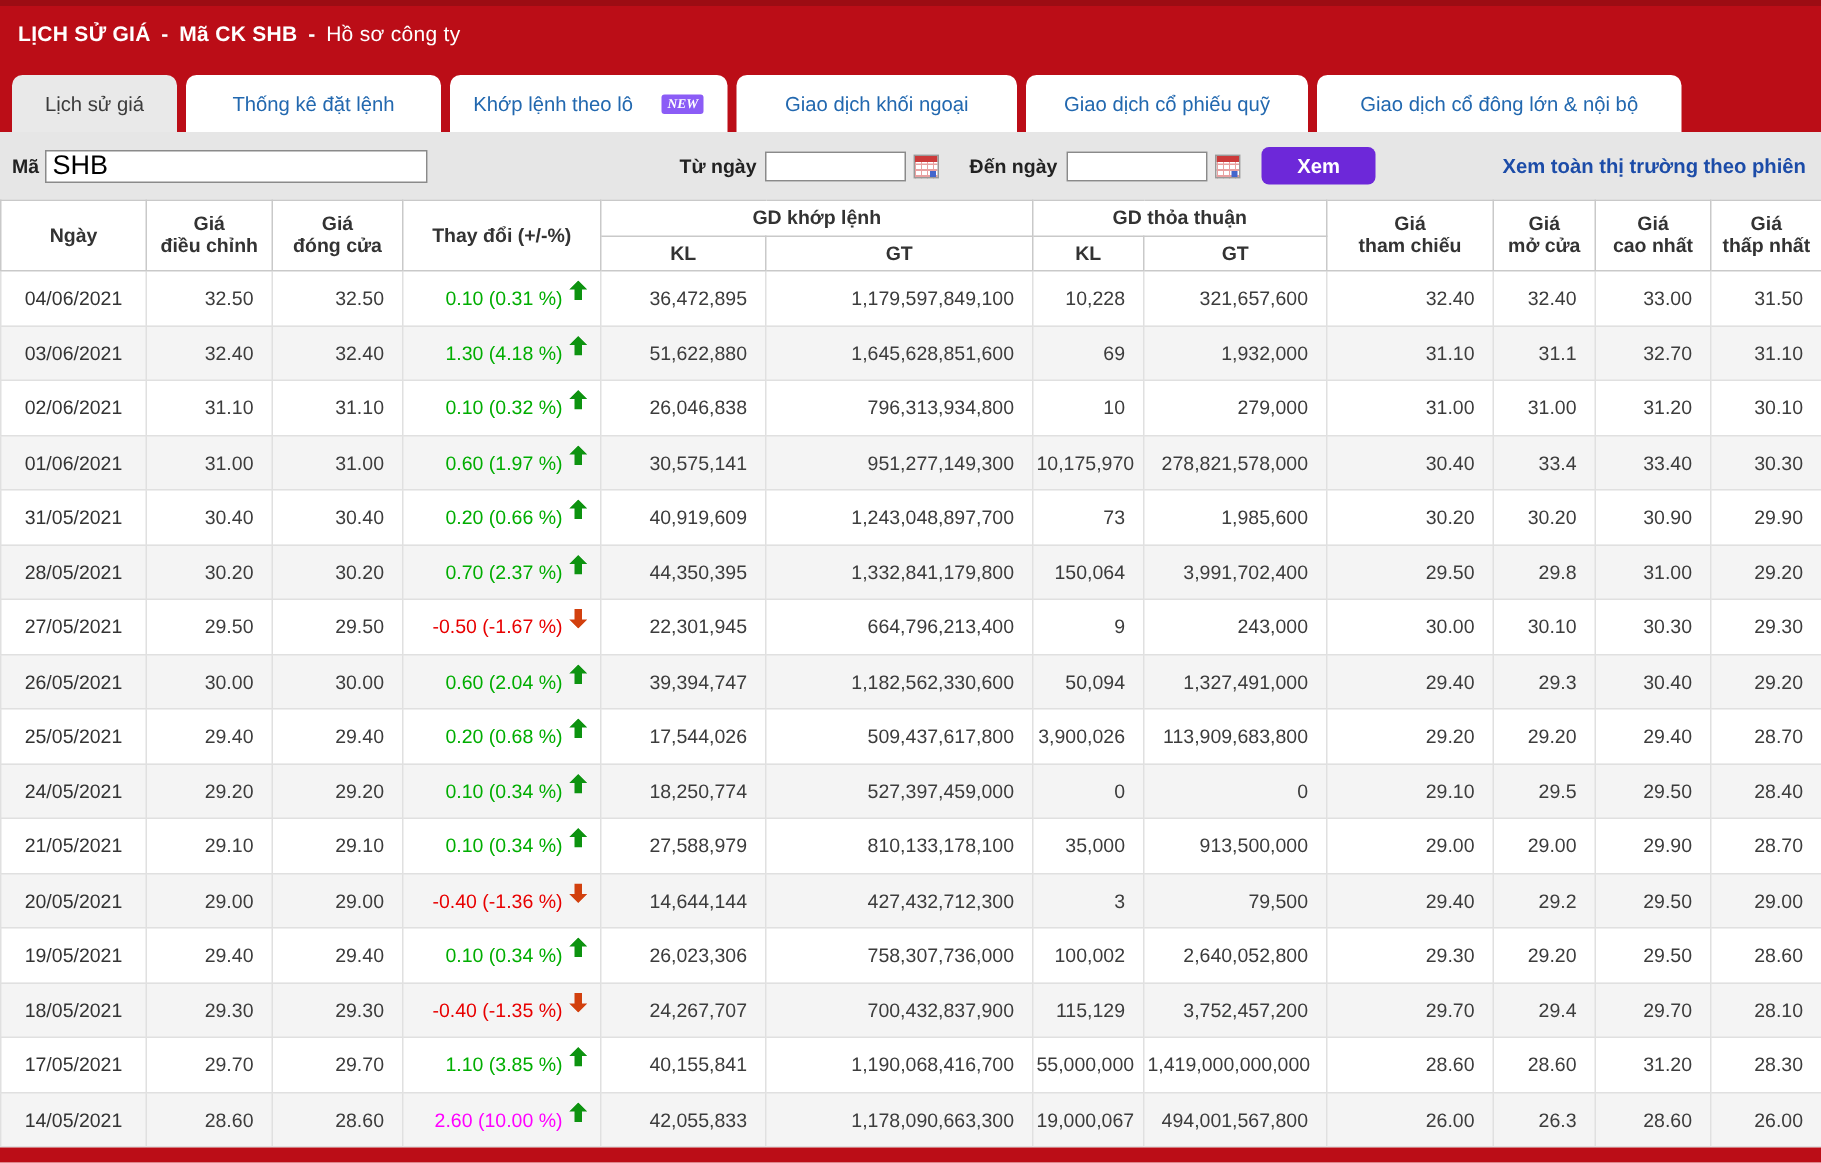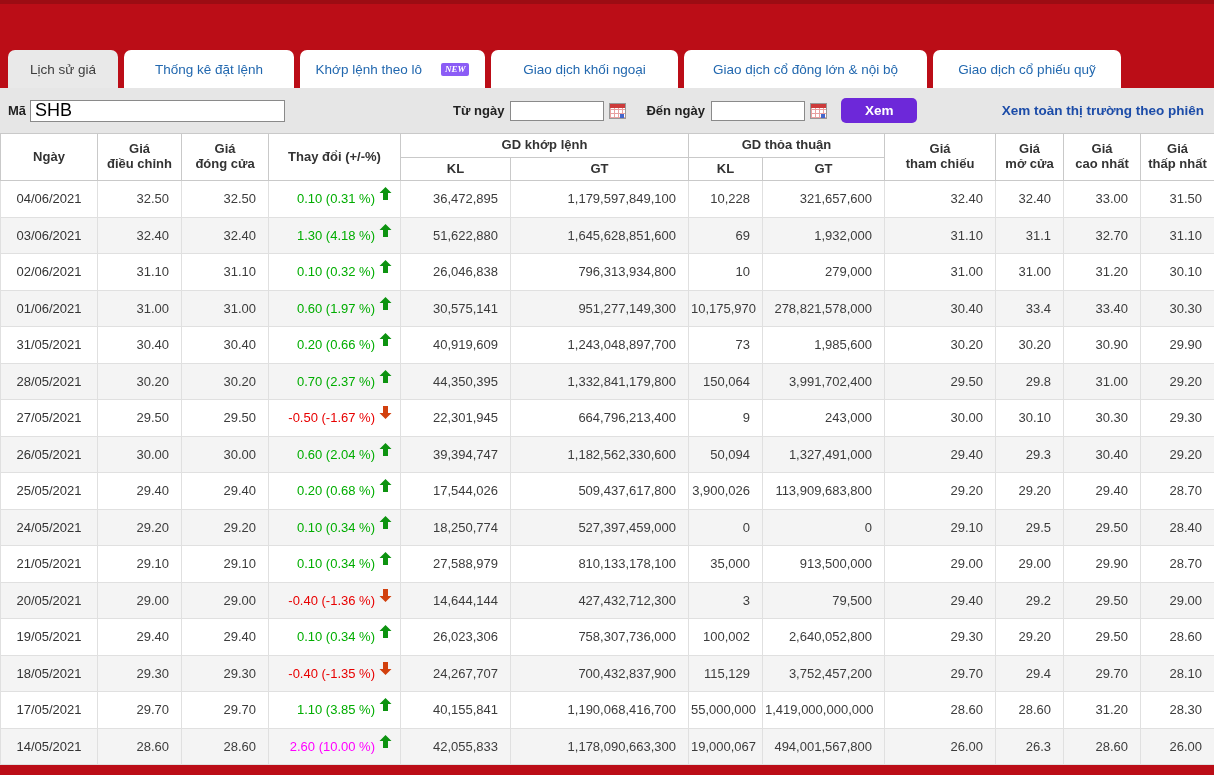--- a/index.html
+++ b/index.html
@@ -108,39 +108,46 @@
 
   
   .footer-band { background: #bb0d17; height: 11px; flex: 0 0 11px; margin-top: auto; }
 </style>
 </head>
 <body>
 
 <div class="page">
 
   <div class="banner">
+    <div class="banner-title">
+      <span class="bt-strong">LỊCH SỬ GIÁ</span>
+      <span class="bt-sep">-</span>
+      <span class="bt-strong">Mã CK SHB</span>
+      <span class="bt-sep">-</span>
+      <span class="bt-normal">Hồ sơ công ty</span>
+    </div>
     <div class="tabs">
       <div class="tab tab-1 active">
         <span>Lịch sử giá</span>
       </div>
       <div class="tab tab-2">
         <span>Thống kê đặt lệnh</span>
       </div>
       <div class="tab tab-3">
         <span>Khớp lệnh theo lô</span>
         <span class="new-badge">NEW</span>
       </div>
       <div class="tab tab-4">
         <span>Giao dịch khối ngoại</span>
       </div>
+      <div class="tab tab-6">
+        <span>Giao dịch cổ phiếu quỹ</span>
+      </div>
       <div class="tab tab-5">
         <span>Giao dịch cổ đông lớn &amp; nội bộ</span>
-      </div>
-      <div class="tab tab-6">
-        <span>Giao dịch cổ phiếu quỹ</span>
       </div>
     </div>
   </div>
 
   <div class="filter-bar">
     <label class="flabel">Mã</label>
     <input class="code-input" type="text" value="SHB" style="">
     <label class="flabel from">Từ ngày</label>
     <input class="date-input" type="text" value="" style="">
     <span class="cal"></span>

